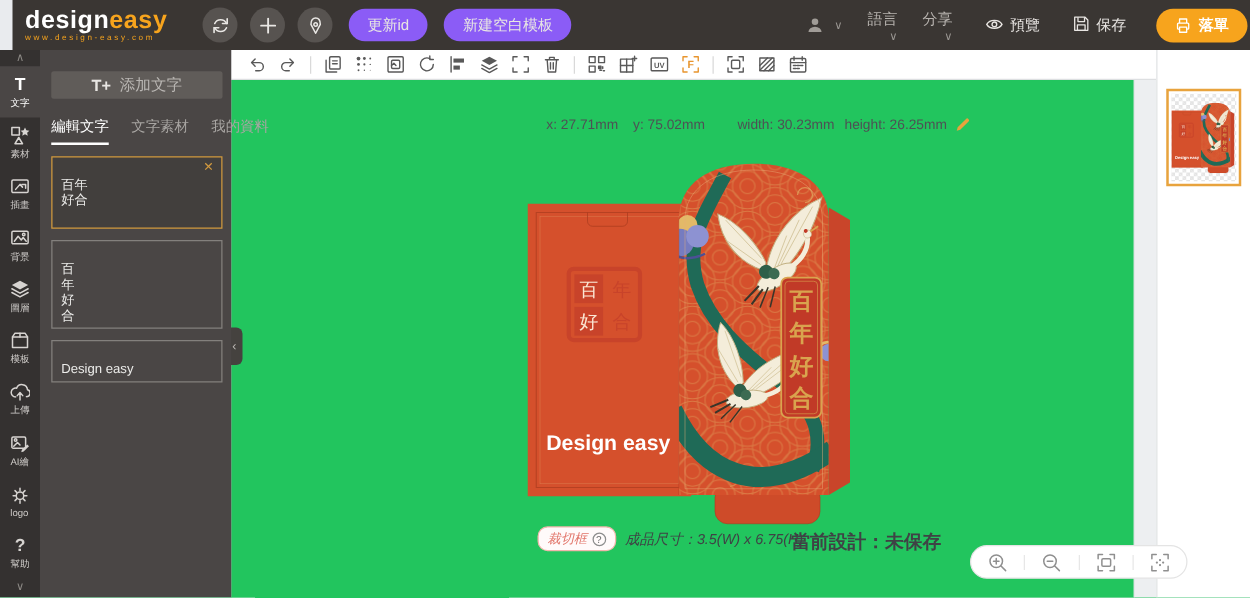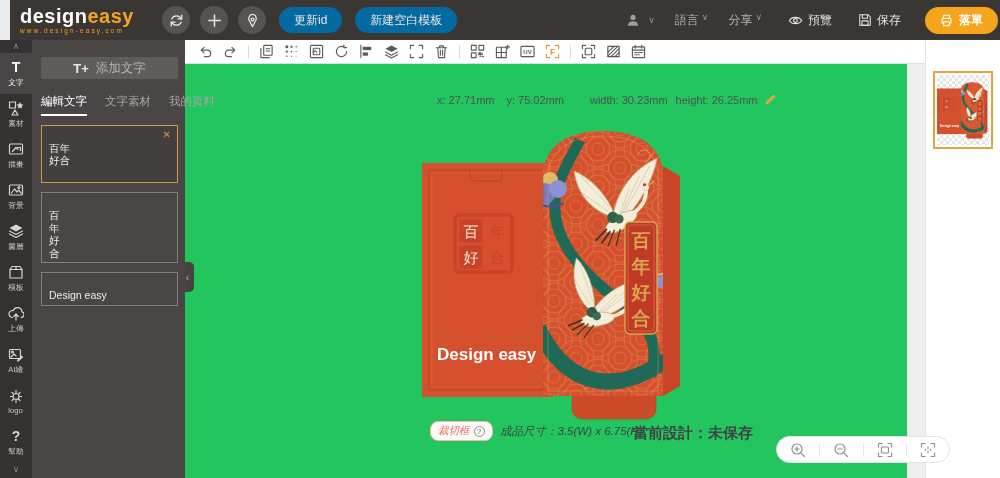--- a/index.html
+++ b/index.html
@@ -6,26 +6,26 @@
   html,body { width:1000px; height:478px; }
   body { font-family:"Liberation Sans", sans-serif; position:relative; overflow:hidden; background:#e9ebee; }
 
   
   .topbar { position:absolute; top:0; left:10px; width:1000px; height:40px; background:#3a3633; display:flex; align-items:center; z-index:20; }
   .logo { margin-left:10px; width:132px; line-height:1; cursor:pointer; }
   .logo-main { font-weight:bold; font-size:20px; letter-spacing:.5px; }
   .logo-design { color:#ffffff; } .logo-easy { color:#f7a41d; }
   .logo-url { font-size:6.5px; color:#f7a41d; letter-spacing:2.1px; margin-top:2px; }
   .tb-circle { width:28px; height:28px; border-radius:50%; background:#575350; display:flex; align-items:center; justify-content:center; margin-left:10px; color:#e9e7e4; cursor:pointer; }
-  .tb-pill { height:26px; border-radius:13px; background:#0369a1; color:#e8e6e3; font-size:12px; padding:0 15px; display:flex; align-items:center; margin-left:13px; cursor:pointer; white-space:nowrap; }
+  .tb-pill { height:26px; border-radius:13px; background:#8b5cf6; color:#e8e6e3; font-size:12px; padding:0 15px; display:flex; align-items:center; margin-left:13px; cursor:pointer; white-space:nowrap; }
   .tb-right { margin-left:auto; display:flex; align-items:center; margin-right:12px; }
   .account { display:flex; align-items:center; gap:5px; color:#f0a53c; font-size:12px; cursor:pointer; }
   .chev { color:#9b9793; font-size:9px; margin-left:3px; }
-  .tb-drop { display:flex; align-items:flex-start; color:#b7b3af; font-size:12px; margin-left:20px; cursor:pointer; }
-  .tb-act { display:flex; align-items:center; gap:5px; color:#e8e5e2; font-size:12px; margin-left:26px; cursor:pointer; }
+  .tb-drop { display:flex; align-items:flex-end; color:#b7b3af; font-size:12px; margin-left:20px; cursor:pointer;flex-direction:column; }
+  .tb-act { display:flex; gap:5px; color:#e8e5e2; font-size:12px; margin-left:26px; cursor:pointer; }
   .order-btn { background:#f7a41d; color:#ffffff; height:27px; border-radius:14px; padding:0 15px; display:flex; align-items:center; gap:6px; font-size:12px; font-weight:bold; margin-left:24px; cursor:pointer; }
 
   
   .rail { position:absolute; top:40px; left:0; width:32px; height:438px; background:#343130; display:flex; flex-direction:column; align-items:center; z-index:15; }
   .rail-chev { color:#8d8a86; font-size:9px; height:13px; line-height:13px; cursor:pointer; }
   .rail-item { width:32px; height:41px; display:flex; flex-direction:column; align-items:center; justify-content:center; gap:1px; cursor:pointer; }
   .rail-item.active { background:#4a4645; }
   .rail-item .lbl { font-size:9px; color:#cfccc9; transform:scale(.85); white-space:nowrap; }
   .rail-item.active .lbl { color:#ffffff; }
   .ric { width:16px; height:16px; stroke:#d7d4d1; fill:none; stroke-width:1.2; stroke-linecap:round; stroke-linejoin:round; }

